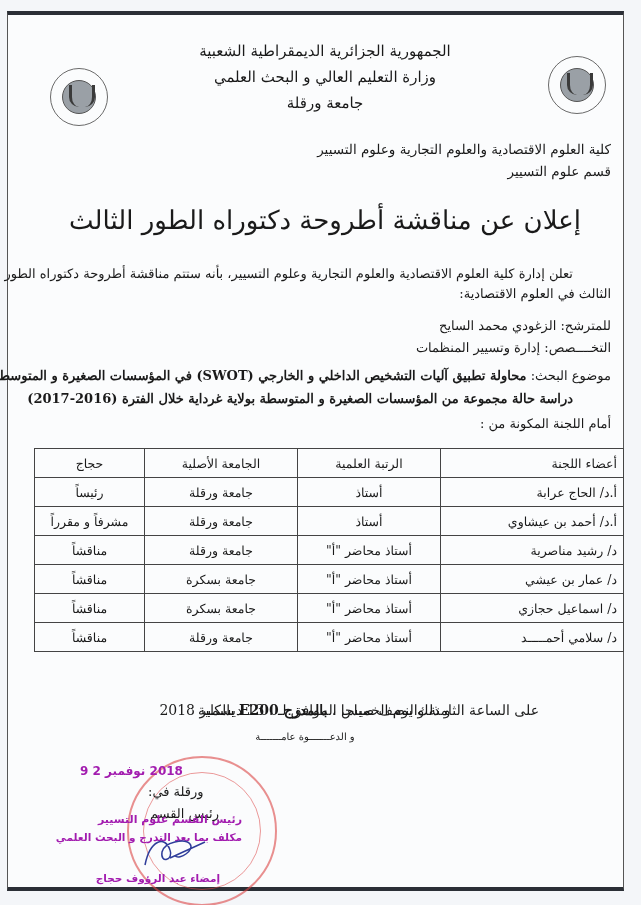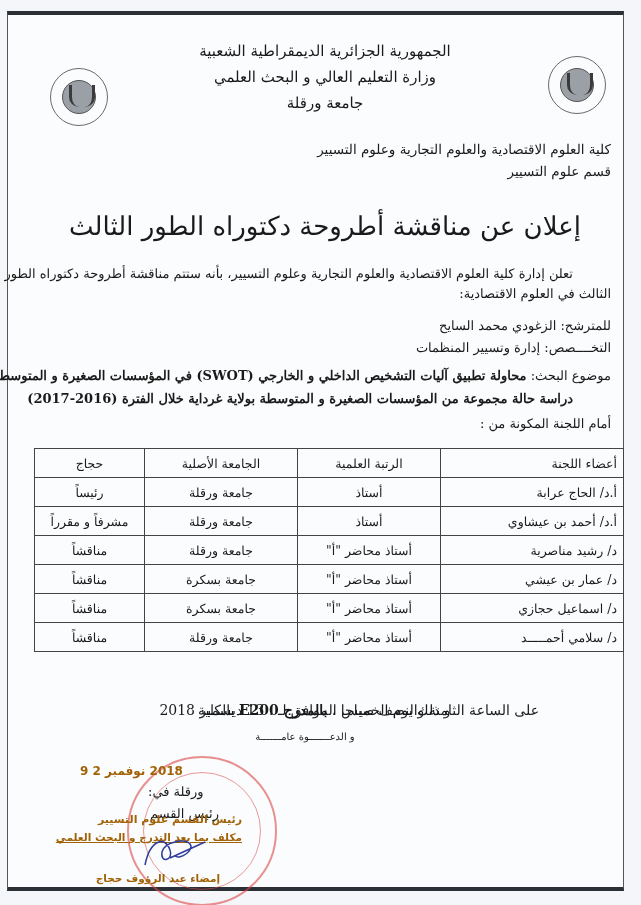--- a/index.html
+++ b/index.html
@@ -44,21 +44,21 @@
   table.committee th.c, table.committee td.c { text-align:center; }
   table.committee td.name { text-align:right; }
   .stamp {
     position:absolute; left:127px; top:756px; width:150px; height:150px; border-radius:50%;
     border:2px solid rgba(220,70,70,0.6); box-sizing:border-box;
   }
   .stamp::after {
     content:""; position:absolute; left:14px; top:14px; right:14px; bottom:14px;
     border-radius:50%; border:1.5px solid rgba(220,70,70,0.55);
   }
-  .red { color:#a16207; }
+  .red { color:#a21caf; }
   .sig {
     position:absolute; left:140px; top:830px; width:70px; height:40px;
   }
 </style>
 </head>
 <body>
 
 <div class="frame"></div>
 
 <div class="logo" style="left:50px; top:68px;">
@@ -67,21 +67,21 @@
 <div class="logo" style="left:548px; top:56px;">
   <div class="inner"></div>
 </div>
 
 <div class="abs rtl center hdr" style="left:160px; top:40px; width:330px;">الجمهورية الجزائرية الديمقراطية الشعبية</div>
 <div class="abs rtl center hdr" style="left:160px; top:66px; width:330px;">وزارة التعليم العالي و البحث العلمي</div>
 <div class="abs rtl center hdr" style="left:160px; top:92px; width:330px;">جامعة ورقلة</div>
 <div class="abs rtl hdr" style="right:30px; top:138px; font-size:13.5px;">كلية العلوم الاقتصادية والعلوم التجارية وعلوم التسيير</div>
 <div class="abs rtl hdr" style="right:30px; top:160px; font-size:13.5px;">قسم علوم التسيير</div>
 
-<div class="abs rtl center title" style="left:60px; top:211px; width:530px;">إعلان عن مناقشة أطروحة دكتوراه الطور الثالث</div>
+<div class="abs rtl center title" style="left:60px; top:205px; width:530px;">إعلان عن مناقشة أطروحة دكتوراه الطور الثالث</div>
 
 <div class="abs rtl body-line" style="right:68px; top:264px;">تعلن إدارة كلية العلوم الاقتصادية والعلوم التجارية وعلوم التسيير، بأنه ستتم مناقشة أطروحة دكتوراه الطور</div>
 <div class="abs rtl body-line" style="right:30px; top:284px;">الثالث في العلوم الاقتصادية:</div>
 <div class="abs rtl body-line" style="right:30px; top:316px;">
   <span>للمترشح:</span>
   <span>الزغودي محمد السايح</span>
 </div>
 <div class="abs rtl body-line" style="right:30px; top:338px;">
   <span>التخــــصص:</span>
   <span>إدارة وتسيير المنظمات</span>
@@ -146,18 +146,18 @@
 <div class="abs rtl body-line" style="right:102px; top:700px; font-size:14px;">
   <span>على الساعة  الثامنة والنصف  صباحا ، </span><span class="bold">بالمدرج E200</span><span> بالكلية</span>
 </div>
 <div class="abs rtl center body-line" style="left:230px; top:727px; width:150px; font-size:10px;">و الدعـــــــوة عامـــــــة</div>
 
 <div class="stamp"></div>
 <div class="abs red bold" style="left:80px; top:764px; font-size:12px; font-family:'DejaVu Sans',sans-serif; white-space:nowrap; direction:rtl;">2018 نوفمبر 2 9</div>
 <div class="abs rtl" style="left:148px; top:784px; font-size:13px; white-space:nowrap;">ورقلة في:</div>
 <div class="abs rtl" style="left:150px; top:806px; font-size:13px; white-space:nowrap;">رئيس القسم</div>
 <div class="abs rtl red bold" style="left:62px; top:813px; width:180px; font-size:11px; text-align:right; white-space:nowrap; font-family:'DejaVu Sans',sans-serif;">رئيس القسم علوم التسيير</div>
-<div class="abs rtl red bold" style="left:62px; top:831px; width:180px; font-size:10.5px; text-align:right; white-space:nowrap; font-family:'DejaVu Sans',sans-serif;text-decoration:underline;">مكلف بما بعد التدرج و البحث العلمي</div>
+<div class="abs rtl red bold" style="left:62px; top:831px; width:180px; font-size:10.5px; text-align:right; white-space:nowrap; font-family:'DejaVu Sans',sans-serif;">مكلف بما بعد التدرج و البحث العلمي</div>
 <div class="abs rtl red bold" style="left:100px; top:872px; width:120px; font-size:10.5px; text-align:right; white-space:nowrap; font-family:'DejaVu Sans',sans-serif;">إمضاء   عبد الرؤوف حجاج</div>
 
 <svg class="sig" viewBox="0 0 70 40">
   <path d="M5 35 C 10 10, 25 5, 30 20 C 34 30, 20 34, 22 22 C 24 12, 45 8, 50 14 C 55 20, 40 30, 35 26 M 30 28 L 65 12" fill="none" stroke="#2f3d9a" stroke-width="1.5"></path>
 </svg>
 
 </body></html>

